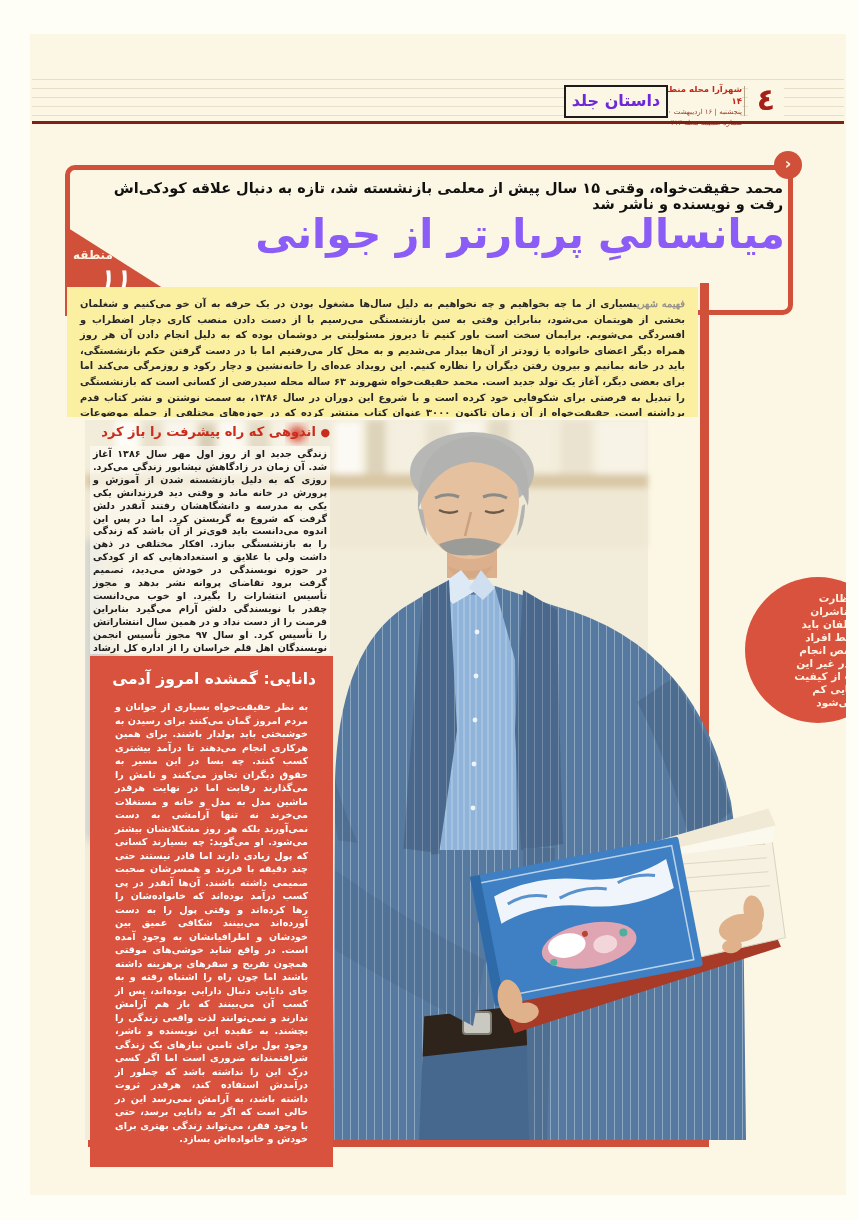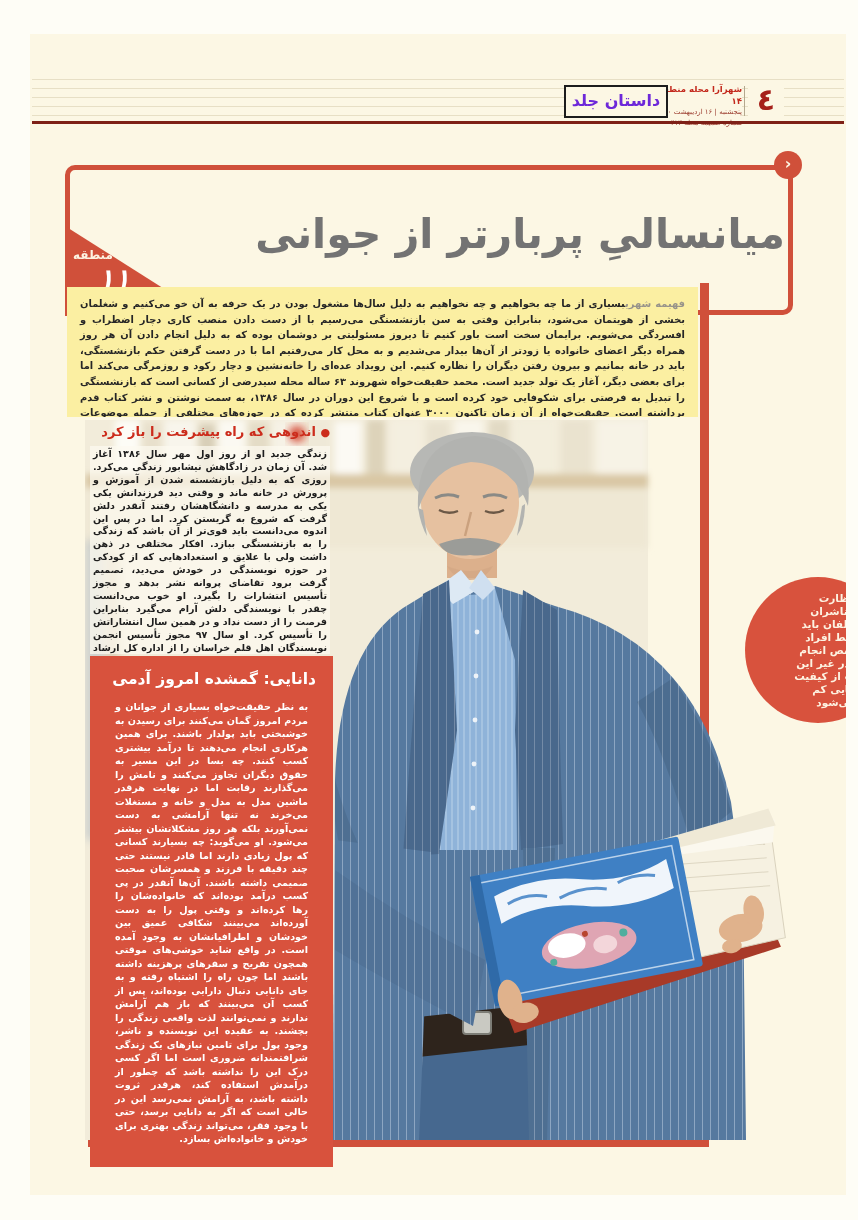--- a/index.html
+++ b/index.html
@@ -11,28 +11,28 @@
   .pagenum{position:absolute;left:718px;top:46px;width:36px;height:40px;background:#fcf7e4;color:#a6201a;font-size:30px;font-weight:bold;text-align:center;line-height:40px;}
   .hdiv{position:absolute;left:714px;top:52px;width:1px;height:30px;background:#b3a88e;}
   .masthead{position:absolute;left:600px;top:49px;width:112px;height:36px;background:#fcf7e4;text-align:right;padding-left:4px;}
   .masthead .m1{color:#c3281c;font-size:8.5px;font-weight:bold;line-height:12px;}
   .masthead .m2,.masthead .m3{color:#9a3a2c;font-size:7px;line-height:11px;}
   .sectionbox{position:absolute;left:534px;top:51px;width:104px;height:33px;background:#fcf7e4;border:2.5px solid #1c1c1c;color:#6d28d9;font-size:16px;font-weight:bold;text-align:center;line-height:28px;}
   
   .frame{position:absolute;left:35px;top:131px;width:728px;height:150px;border:5px solid #d0503a;border-radius:10px;background:transparent;}
   .frame-circle{position:absolute;left:744px;top:117px;width:28px;height:28px;border-radius:50%;background:#d0503a;color:#fdf6e4;font-size:16px;font-weight:bold;text-align:center;line-height:26px;z-index:3;}
   .kicker{position:absolute;left:55px;top:146px;width:698px;text-align:right;color:#111;font-size:14.5px;font-weight:bold;}
-  .headline{position:absolute;left:55px;top:176px;width:700px;text-align:right;color:#737373;font-size:41px;font-weight:bold;letter-spacing:-1px;}
+  .headline{position:absolute;left:55px;top:176px;width:700px;text-align:right;color:#8b5cf6;font-size:41px;font-weight:bold;letter-spacing:-1px;}
   .badge{position:absolute;left:35px;top:192px;width:142px;height:90px;background:#d0503a;clip-path:polygon(0 0,100% 100%,0 100%);z-index:2;}
   .badge .b-small{position:absolute;left:8px;top:22px;color:#fdf3e2;font-size:12px;font-weight:bold;}
   .badge .b-num{position:absolute;left:6px;top:36px;color:#ffffff;font-size:30px;font-weight:bold;font-style:italic;margin-left:27px;}
   
   .lead{position:absolute;left:37px;top:253px;width:631px;height:130px;background:#fbefa2;padding:9px 13px;overflow:hidden;z-index:2;}
   .lead p{margin:0;font-size:9.9px;line-height:15.6px;color:#262626;font-weight:bold;text-align:justify;}
-  .lead .byline{color:#97938a;}
+  .lead .byline{color:#97938a;font-family:Liberation Serif, serif;}
   .vbar{position:absolute;left:670px;top:249px;width:9px;height:864px;background:#d0503a;z-index:1;}
   .bbar{position:absolute;left:58px;top:1105px;width:621px;height:8px;background:#d0503a;z-index:1;}
   
   .photo{position:absolute;left:55px;top:386px;width:705px;height:720px;z-index:3;}
   
   .h1row{position:absolute;left:60px;top:390px;width:240px;text-align:right;color:#cc2c1c;font-size:13px;font-weight:bold;z-index:4;}
   .h1row .bullet{color:#cc2c1c;font-size:11px;}
   .col1{position:absolute;left:60px;top:412px;width:240px;max-height:208px;overflow:hidden;background:rgba(252,249,240,0.72);padding:2px 3px;z-index:4;}
   .col1 p{margin:0;font-size:9.5px;line-height:12.9px;font-weight:bold;color:#1d1d1d;text-align:justify;}
   
@@ -60,20 +60,21 @@
     <div class="masthead">
       <div class="m1">شهرآرا محله منطقه ۱۱ و ۱۴</div>
       <div class="m2">پنجشنبه | ۱۶ اردیبهشت ۱۴۰۰</div>
       <div class="m3">شماره ضمیمه محله ۴۱۳</div>
     </div>
     <div class="sectionbox">داستان جلد</div>
     <div class="darkrule"></div>
 
     <div class="frame"></div>
     <div class="frame-circle">‹</div>
+    <div class="kicker">محمد حقیقت‌خواه، وقتی ۱۵ سال پیش از معلمی بازنشسته شد، تازه به دنبال علاقه کودکی‌اش رفت و نویسنده و ناشر شد</div>
     <div class="headline">میانسالیِ پربارتر از جوانی</div>
     <div class="badge">
       <span class="b-small">منطقه</span>
       <span class="b-num">۱۱</span>
     </div>
 
     <div class="lead">
       <p><span class="byline">فهیمه شهری</span><span>بسیاری از ما چه بخواهیم و چه نخواهیم به دلیل سال‌ها مشغول بودن در یک حرفه به آن خو می‌کنیم و شغلمان بخشی از هویتمان می‌شود، بنابراین وقتی به سن بازنشستگی می‌رسیم با از دست دادن منصب کاری دچار اضطراب و افسردگی می‌شویم. برایمان سخت است باور کنیم تا دیروز مسئولیتی بر دوشمان بوده که به دلیل انجام دادن آن هر روز همراه دیگر اعضای خانواده یا زودتر از آن‌ها بیدار می‌شدیم و به محل کار می‌رفتیم اما با در دست گرفتن حکم بازنشستگی، باید در خانه بمانیم و بیرون رفتن دیگران را نظاره کنیم. این رویداد عده‌ای را خانه‌نشین و دچار رکود و روزمرگی می‌کند اما برای بعضی دیگر، آغاز یک تولد جدید است. محمد حقیقت‌خواه شهروند ۶۳ ساله محله سیدرضی از کسانی است که بازنشستگی را تبدیل به فرصتی برای شکوفایی خود کرده است و با شروع این دوران در سال ۱۳۸۶، به سمت نوشتن و نشر کتاب قدم برداشته است. حقیقت‌خواه از آن زمان تاکنون ۳۰۰۰ عنوان کتاب منتشر کرده که در حوزه‌های مختلفی از جمله موضوعات مذهبی، تاریخی و ادبی بوده است. ضمن اینکه خودش نویسنده ۳۰ عنوان از این کتاب‌ها است. البته اولین کتابی که نوشته مربوط به سال ۷۳ می‌شود اما بیشتر فعالیت‌های ادبی‌اش مربوط به پس از بازنشستگی است.</span></p>
     </div>
 

